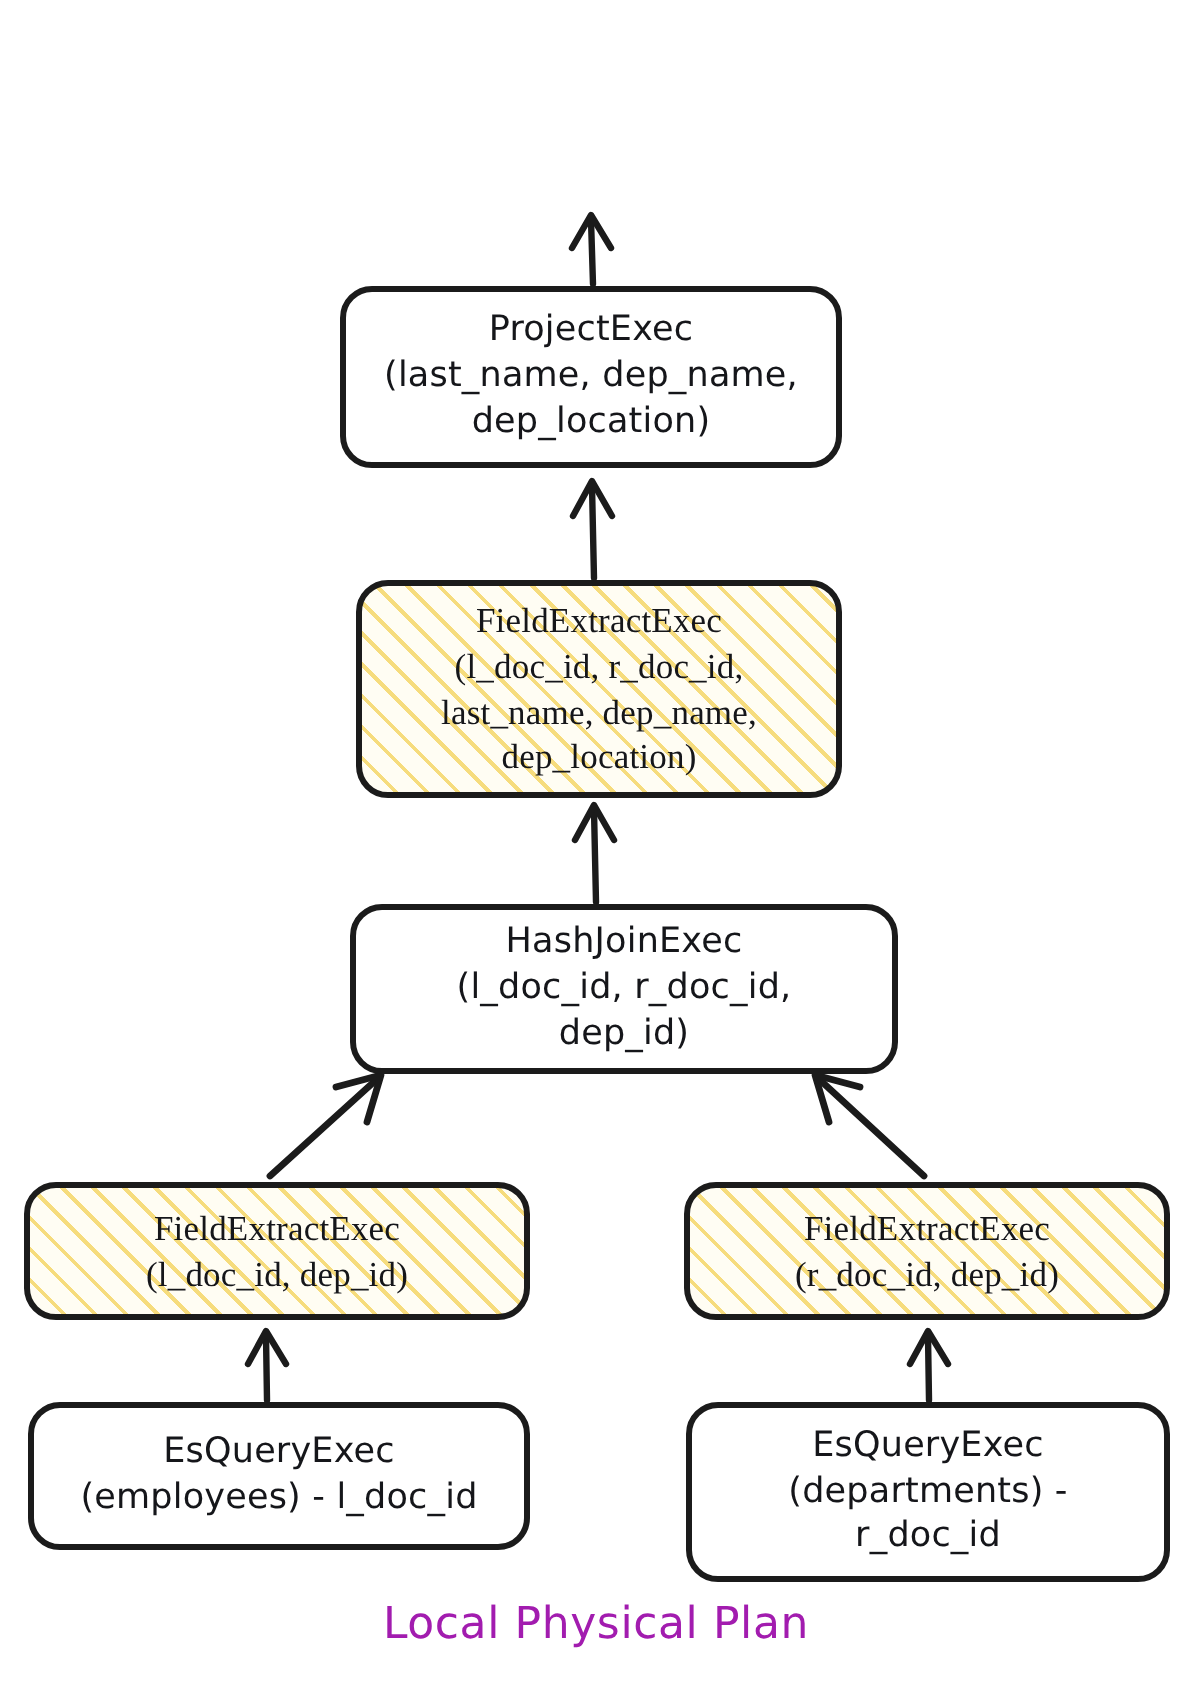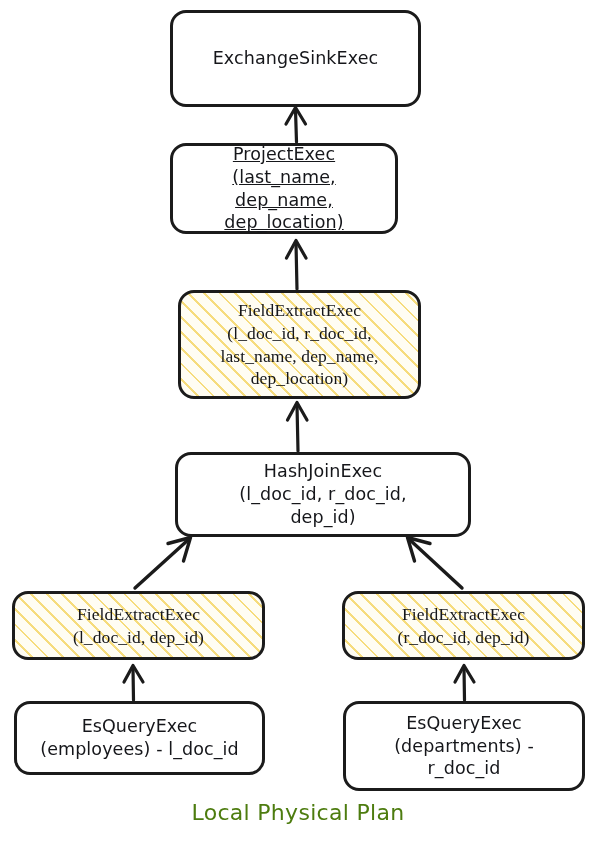--- a/index.html
+++ b/index.html
@@ -57,21 +57,21 @@
         rgba(255,253,243,0) 2px,
         rgba(255,253,243,0) 11px);
     font-family: Liberation Serif, serif;
   }
 
   .caption {
     position: absolute;
     left: 0;
     width: 596px;
     text-align: center;
-    color: #4d7c0f;
+    color: #a21caf;
     font-family: "DejaVu Sans", sans-serif;
     font-size: 22px;
     letter-spacing: 0.3px;
     z-index: 2;
   }
 </style>
 </head>
 <body>
 
 <div id="canvas">
@@ -107,29 +107,28 @@
       <path d="M133.5,700 L133,668" fill="none" stroke="#1b1b1b" stroke-width="3.2" stroke-linecap="round"></path>
       <path d="M124,682 L133,665.5 L143,682" fill="none" stroke="#1b1b1b" stroke-width="3.2" stroke-linecap="round" stroke-linejoin="round"></path>
     </g>
 
     <g>
       <path d="M464.5,700 L464,668" fill="none" stroke="#1b1b1b" stroke-width="3.2" stroke-linecap="round"></path>
       <path d="M455,682 L464,665.5 L474,682" fill="none" stroke="#1b1b1b" stroke-width="3.2" stroke-linecap="round" stroke-linejoin="round"></path>
     </g>
   </svg>
 
-  <div class="node" style="left: 170px; top: 10px; width: 251px; height: 97px;">ExchangeSinkExec</div>
-  <div class="node" style="left: 170px; top: 143px; width: 228px; height: 91px; text-decoration: underline;">ProjectExec
+  <div class="node" style="left: 170px; top: 143px; width: 251px; height: 91px;">ProjectExec
 (last_name, dep_name,
 dep_location)</div>
   <div class="node hatched" style="left: 178px; top: 290px; width: 243px; height: 109px;">FieldExtractExec
 (l_doc_id, r_doc_id,
 last_name, dep_name,
 dep_location)</div>
-  <div class="node" style="left: 175px; top: 452px; width: 296px; height: 85px;">HashJoinExec
+  <div class="node" style="left: 175px; top: 452px; width: 274px; height: 85px;">HashJoinExec
 (l_doc_id, r_doc_id,
 dep_id)</div>
   <div class="node hatched" style="left: 12px; top: 591px; width: 253px; height: 69px;">FieldExtractExec
 (l_doc_id, dep_id)</div>
   <div class="node hatched" style="left: 342px; top: 591px; width: 243px; height: 69px;">FieldExtractExec
 (r_doc_id, dep_id)</div>
   <div class="node" style="left: 14px; top: 701px; width: 251px; height: 74px;">EsQueryExec
 (employees) - l_doc_id</div>
   <div class="node" style="left: 343px; top: 701px; width: 242px; height: 90px;">EsQueryExec
 (departments) -

